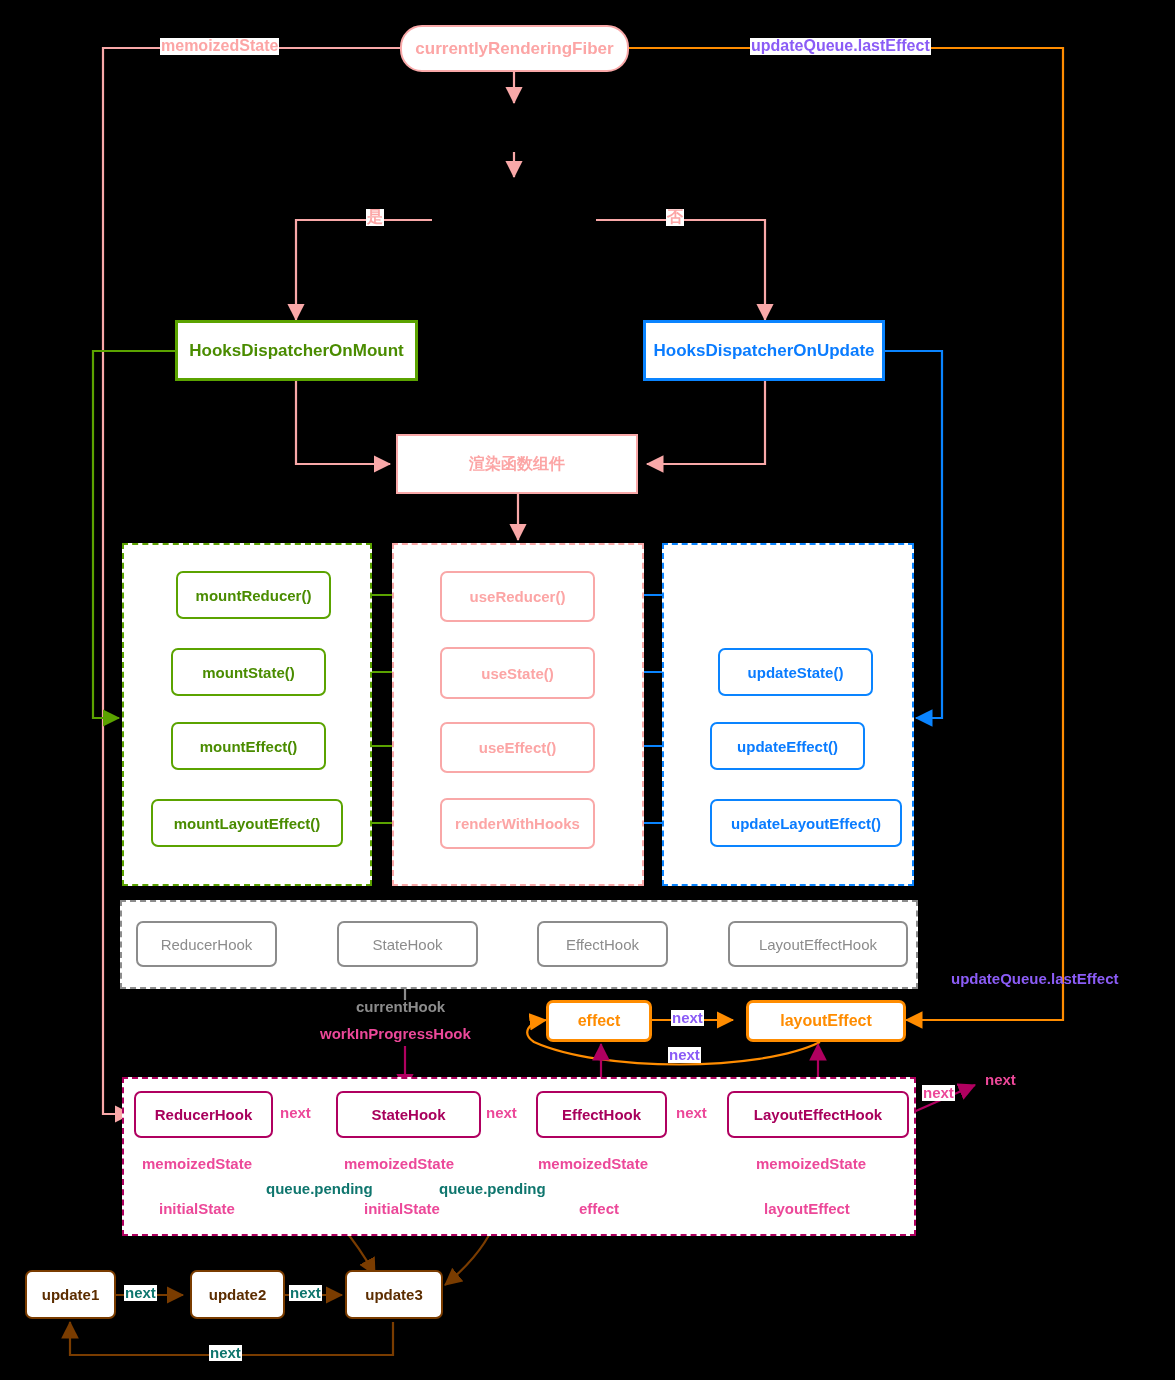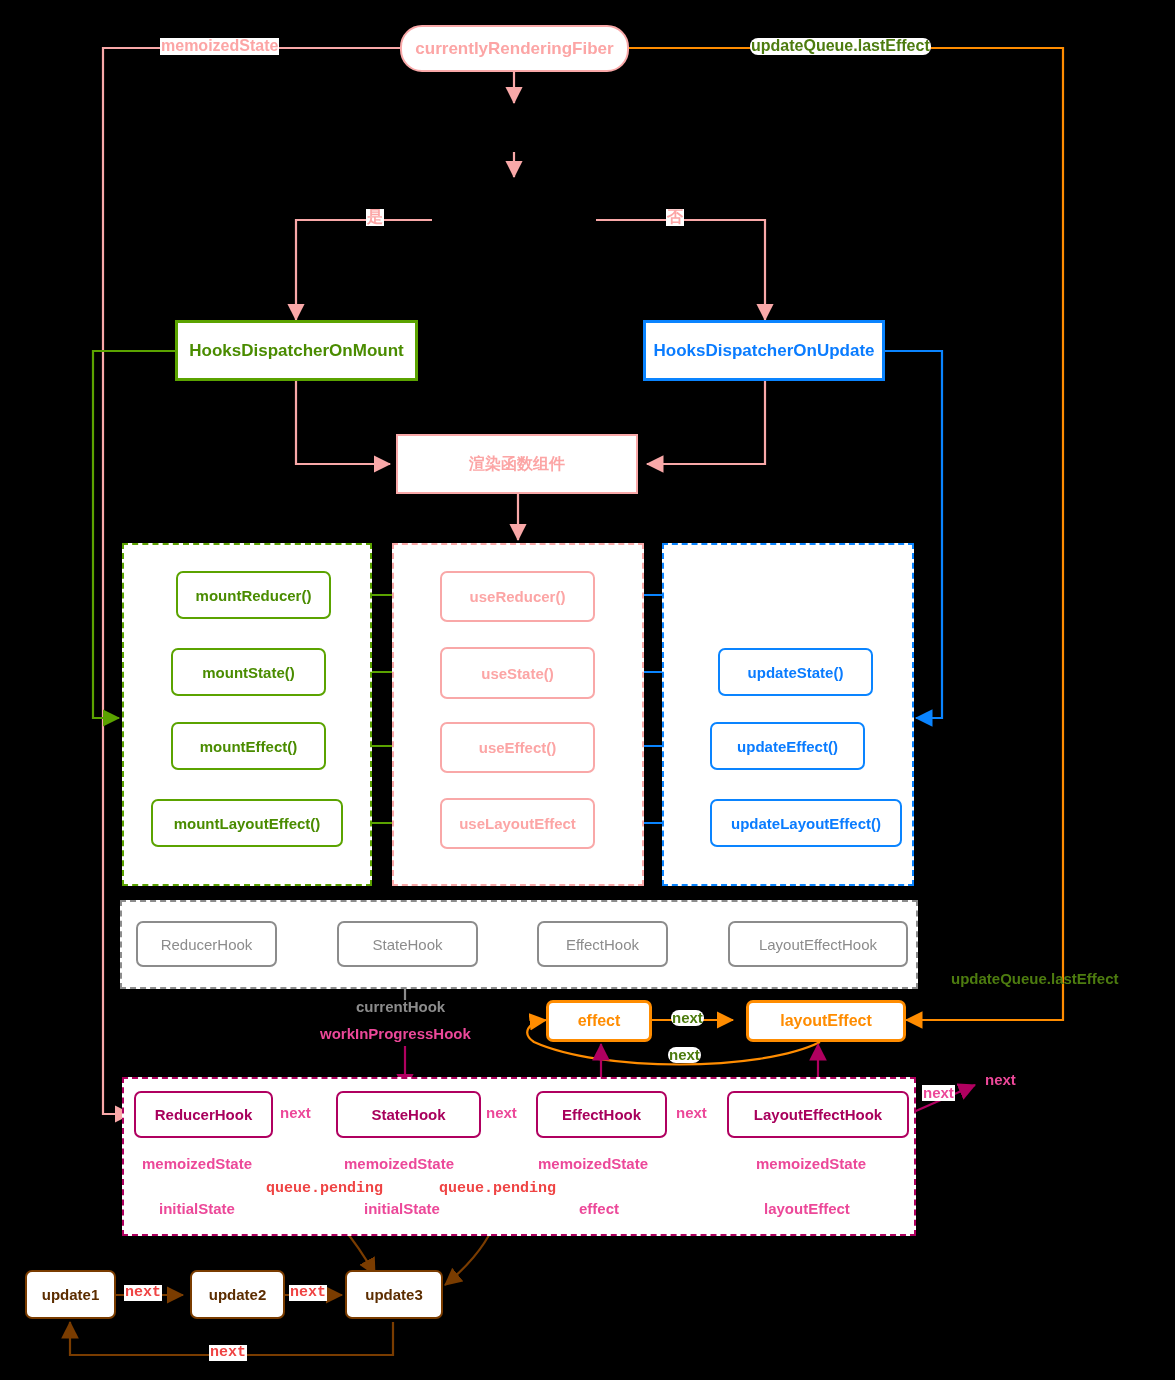--- a/index.html
+++ b/index.html
@@ -20,22 +20,22 @@
   .cont{position:absolute;box-sizing:border-box;background:#fff;}
   .c-green  {border:2px dashed #5ba300;}
   .c-pink   {border:2px dashed #f9a8a8;}
   .c-blue   {border:2px dashed #0a84ff;}
   .c-gray   {border:2px dashed #8c8c8c;}
   .c-magenta{border:2px dashed #b00060;}
   
   .lbl{position:absolute;background:#fff;font-weight:bold;white-space:nowrap;
        line-height:1.05;padding:0 1px;}
   .lbl.nb{background:transparent;}
-  .t-pink{color:#fca5a5;} .t-orange{color:#4d7c0f;border-radius:8px;} .t-magenta{color:#ec4899;}
-  .t-brown{color:#ef4444;font-family:Liberation Mono, monospace;} .t-gray{color:#8c8c8c;}
+  .t-pink{color:#fca5a5;} .t-orange{color:#8b5cf6;} .t-magenta{color:#ec4899;}
+  .t-brown{color:#0f766e;} .t-gray{color:#8c8c8c;}
   svg.ov{position:absolute;left:0;top:0;width:1175px;height:1380px;overflow:visible;}
 </style>
 </head>
 <body>
 
 <div id="stage">
 
   <svg class="ov">
     <defs>
       <marker id="ar-pink" markerWidth="9" markerHeight="9" refX="7.5" refY="4" orient="auto">
@@ -147,21 +147,21 @@
   <div class="cont c-blue" style="left:662px;top:543px;width:252px;height:343px;"></div>
 
   <div class="node green rnd" style="left:176px;top:571px;width:155px;height:48px;font-size:15px;">mountReducer()</div>
   <div class="node green rnd" style="left:171px;top:648px;width:155px;height:48px;font-size:15px;">mountState()</div>
   <div class="node green rnd" style="left:171px;top:722px;width:155px;height:48px;font-size:15px;">mountEffect()</div>
   <div class="node green rnd" style="left:151px;top:799px;width:192px;height:48px;font-size:15px;">mountLayoutEffect()</div>
 
   <div class="node pink rnd" style="left:440px;top:571px;width:155px;height:51px;font-size:15px;">useReducer()</div>
   <div class="node pink rnd" style="left:440px;top:647px;width:155px;height:52px;font-size:15px;">useState()</div>
   <div class="node pink rnd" style="left:440px;top:722px;width:155px;height:51px;font-size:15px;">useEffect()</div>
-  <div class="node pink rnd" style="left:440px;top:798px;width:155px;height:51px;font-size:15px;">useLayoutEffect</div>
+  <div class="node pink rnd" style="left:440px;top:798px;width:155px;height:51px;font-size:15px;">renderWithHooks</div>
 
   <div class="node blue rnd" style="left:710px;top:648px;width:155px;height:48px;font-size:15px;margin-left:8px;">updateState()</div>
   <div class="node blue rnd" style="left:710px;top:722px;width:155px;height:48px;font-size:15px;">updateEffect()</div>
   <div class="node blue rnd" style="left:710px;top:799px;width:192px;height:48px;font-size:15px;">updateLayoutEffect()</div>
 
   <div class="cont c-gray" style="left:120px;top:900px;width:798px;height:89px;"></div>
   <div class="node gray rnd" style="left:136px;top:921px;width:141px;height:46px;font-size:15px;">ReducerHook</div>
   <div class="node gray rnd" style="left:337px;top:921px;width:141px;height:46px;font-size:15px;">StateHook</div>
   <div class="node gray rnd" style="left:537px;top:921px;width:131px;height:46px;font-size:15px;">EffectHook</div>
   <div class="node gray rnd" style="left:728px;top:921px;width:180px;height:46px;font-size:15px;">LayoutEffectHook</div>

